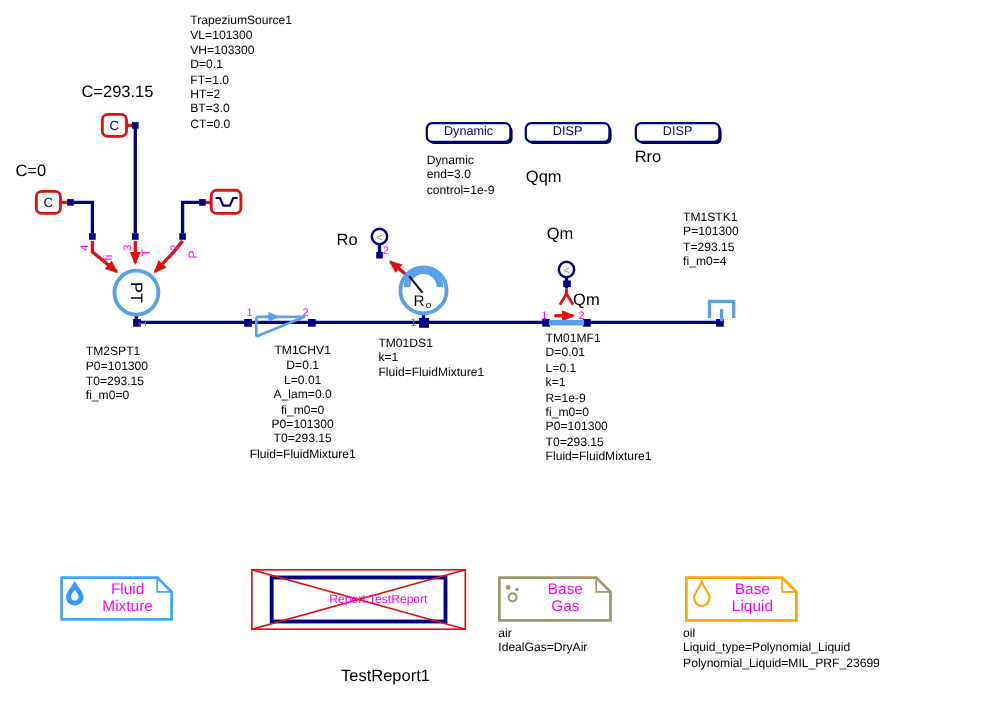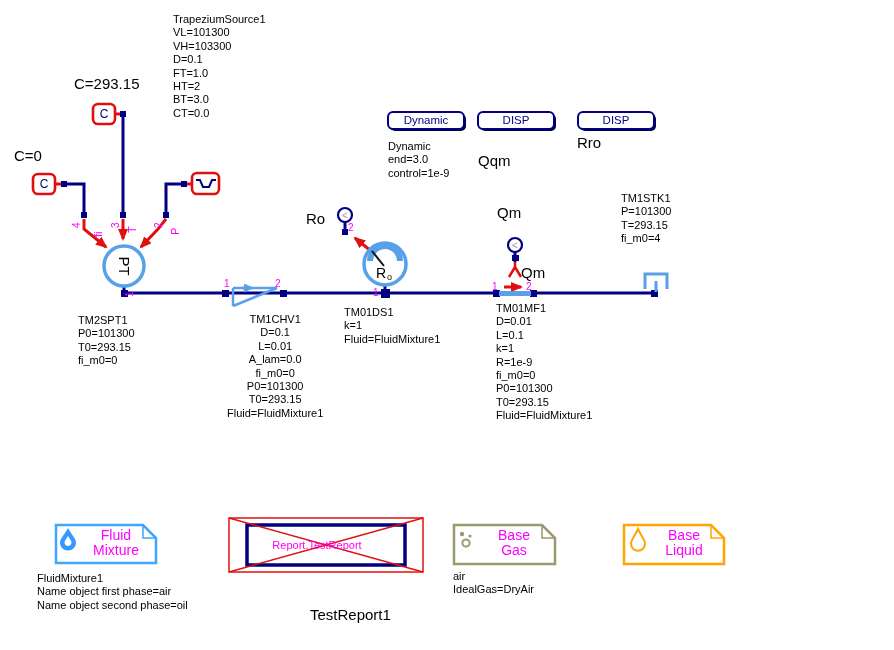--- a/index.html
+++ b/index.html
@@ -247,28 +247,28 @@
 L=0.1
 k=1
 R=1e-9
 fi_m0=0
 P0=101300
 T0=293.15
 Fluid=FluidMixture1</div>
 
   <div class="tag-title" style="left:78px; top:528px; width:76px;">Fluid
 Mixture</div>
-  <div class="param" style="left:37px; top:572px;">FluidMixture1
-Name object first phase=air
-Name object second phase=oil</div>
-
-  <div class="report-title" style="left:235px; top:539px; width:164px;">Report.TestReport</div>
+
+  <div class="report-title" style="left:262px; top:539px; width:164px;">Report.TestReport</div>
   <div class="free-label" style="left:310px; top:575px;margin-top:31px;">TestReport1</div>
 
   <div class="tag-title" style="left:476px; top:528px; width:76px;">Base
 Gas</div>
   <div class="param" style="left:453px; top:570px;">air
 IdealGas=DryAir</div>
 
   <div class="tag-title" style="left:646px; top:528px; width:76px;">Base
 Liquid</div>
+  <div class="param" style="left:621px; top:570px;">oil
+Liquid_type=Polynomial_Liquid
+Polynomial_Liquid=MIL_PRF_23699</div>
 
 </div>
 
 </body></html>

